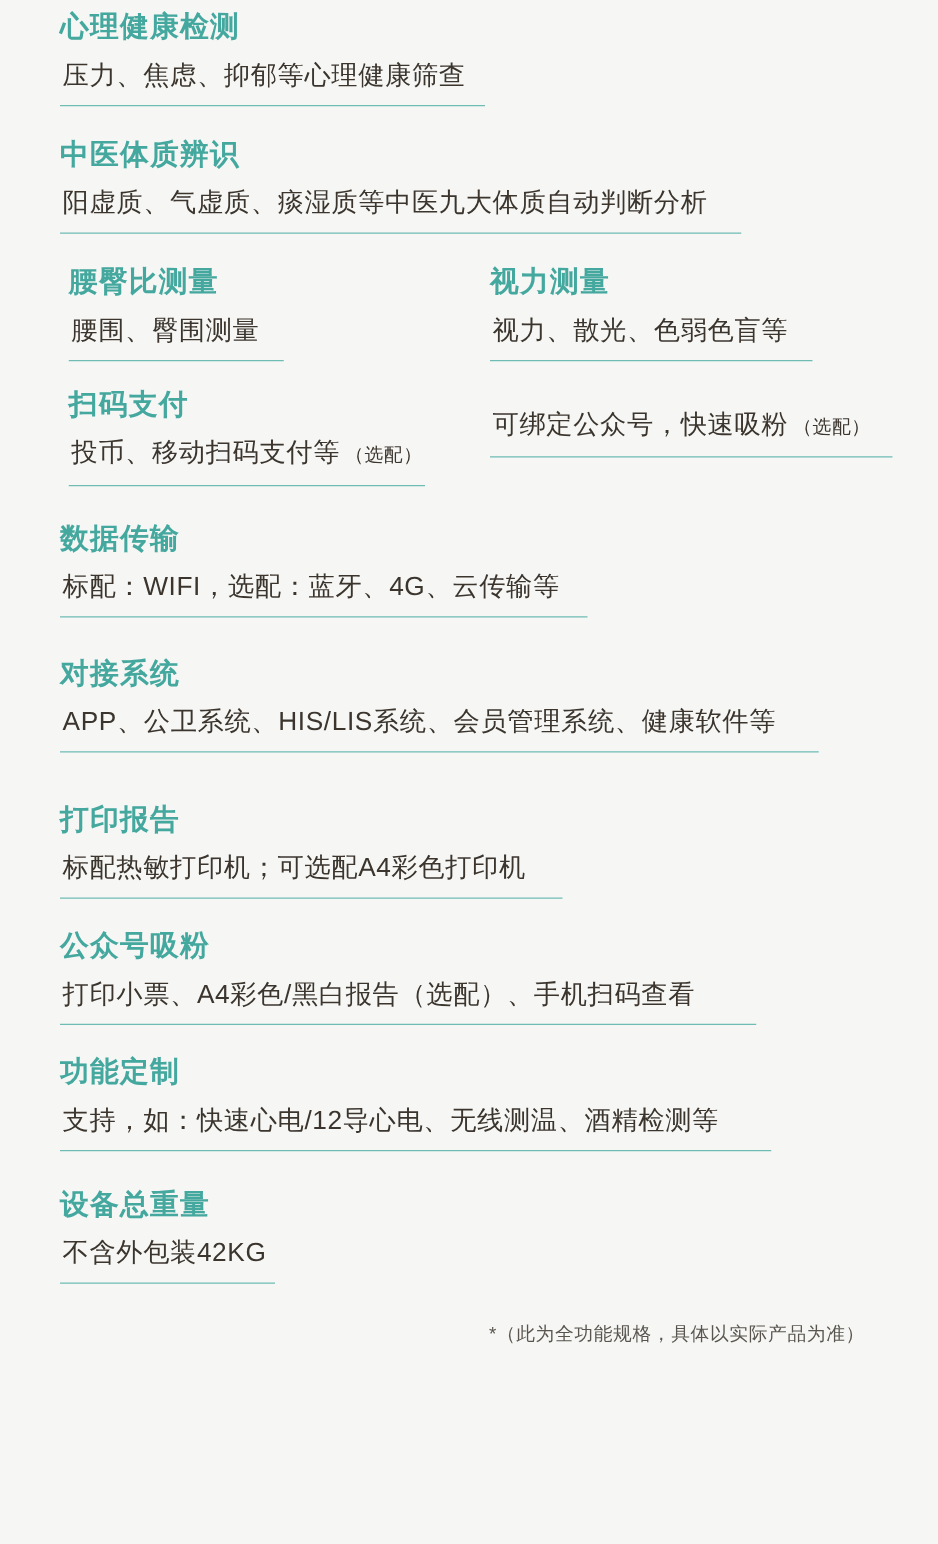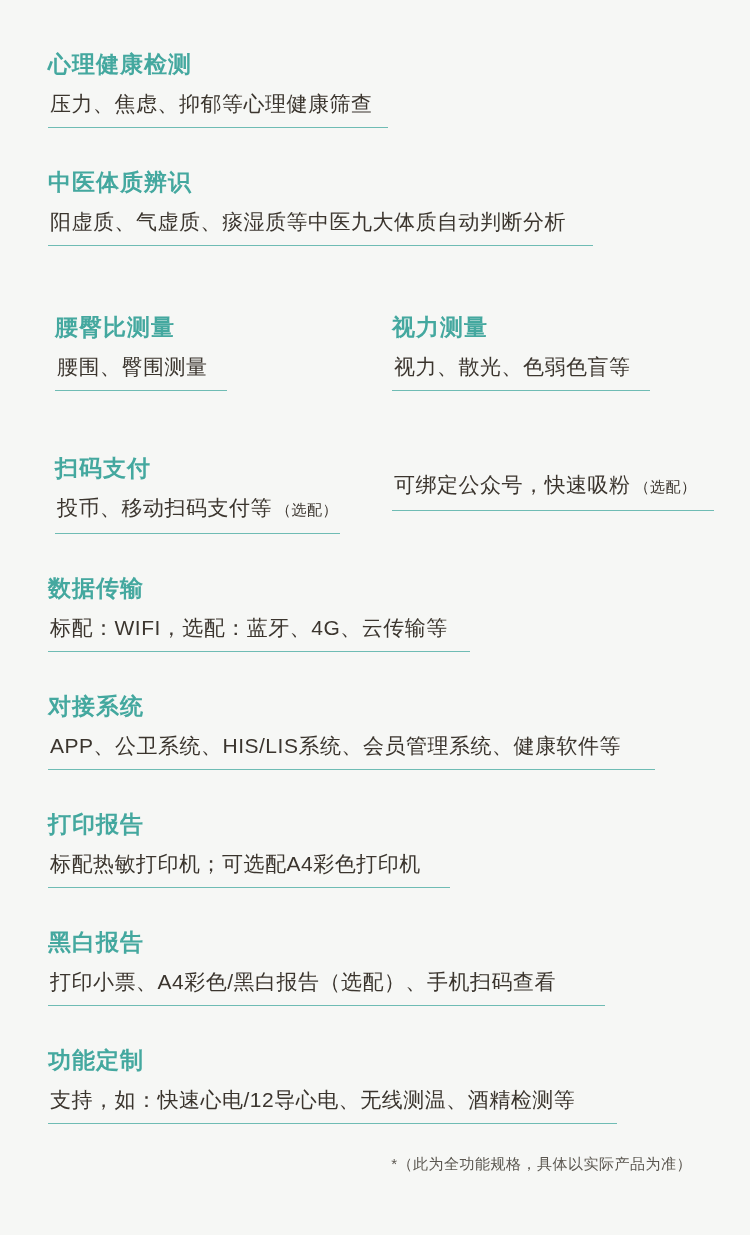--- a/index.html
+++ b/index.html
@@ -1,18 +1,18 @@
 <!DOCTYPE html>
 <html><head>
 <meta charset="utf-8">
 <style>
   html,body{margin:0;padding:0;}
   body{background:#f6f7f5;font-family:"Liberation Sans","DejaVu Sans",sans-serif;}
   .page{position:relative;width:750px;height:1235px;background:#f6f7f5;overflow:hidden;box-sizing:border-box;padding-top:10px;}
-  .section{padding-left:48px;box-sizing:border-box;margin-top:43px;}
+  .section{padding-left:48px;box-sizing:border-box;}
   .heading{margin:0;font-size:23px;line-height:23px;font-weight:bold;color:#44a89f;letter-spacing:1px;}
   .body-line{margin:17px 0 0 2px;font-size:21px;line-height:21px;color:#3b352e;letter-spacing:0.5px;white-space:nowrap;}
   .suffix{font-size:15px;margin-left:4px;}
   .rule{height:1px;background:#6fbcb4;margin-top:13px;}
   .row{display:flex;padding-left:55px;}
   .row .section{padding-left:0;}
   .col-left{width:337px;flex:0 0 337px;}
   .col-right{flex:1;}
   
   .mb27{margin-bottom:27px;} .mb23{margin-bottom:23px;} .mb30{margin-bottom:30px;}
@@ -78,28 +78,33 @@
     <div class="rule w607"></div>
   </div>
 
   <div class="section mb26">
     <h2 class="heading">打印报告</h2>
     <p class="body-line"><span>标配热敏打印机；可选配A4彩色打印机</span></p>
     <div class="rule w402"></div>
   </div>
 
   <div class="section mb26">
-    <h2 class="heading">黑白报告</h2>
+    <h2 class="heading">公众号吸粉</h2>
     <p class="body-line"><span>打印小票、A4彩色/黑白报告（选配）、手机扫码查看</span></p>
     <div class="rule w557"></div>
   </div>
 
   <div class="section mb31">
     <h2 class="heading">功能定制</h2>
     <p class="body-line"><span>支持，如：快速心电/12导心电、无线测温、酒精检测等</span></p>
     <div class="rule w569"></div>
   </div>
 
 
+  <div class="section">
+    <h2 class="heading">设备总重量</h2>
+    <p class="body-line"><span>不含外包装42KG</span></p>
+    <div class="rule w172"></div>
+  </div>
 
   <div class="footer-note">*（此为全功能规格，具体以实际产品为准）</div>
 
 </div>
 
 </body></html>

